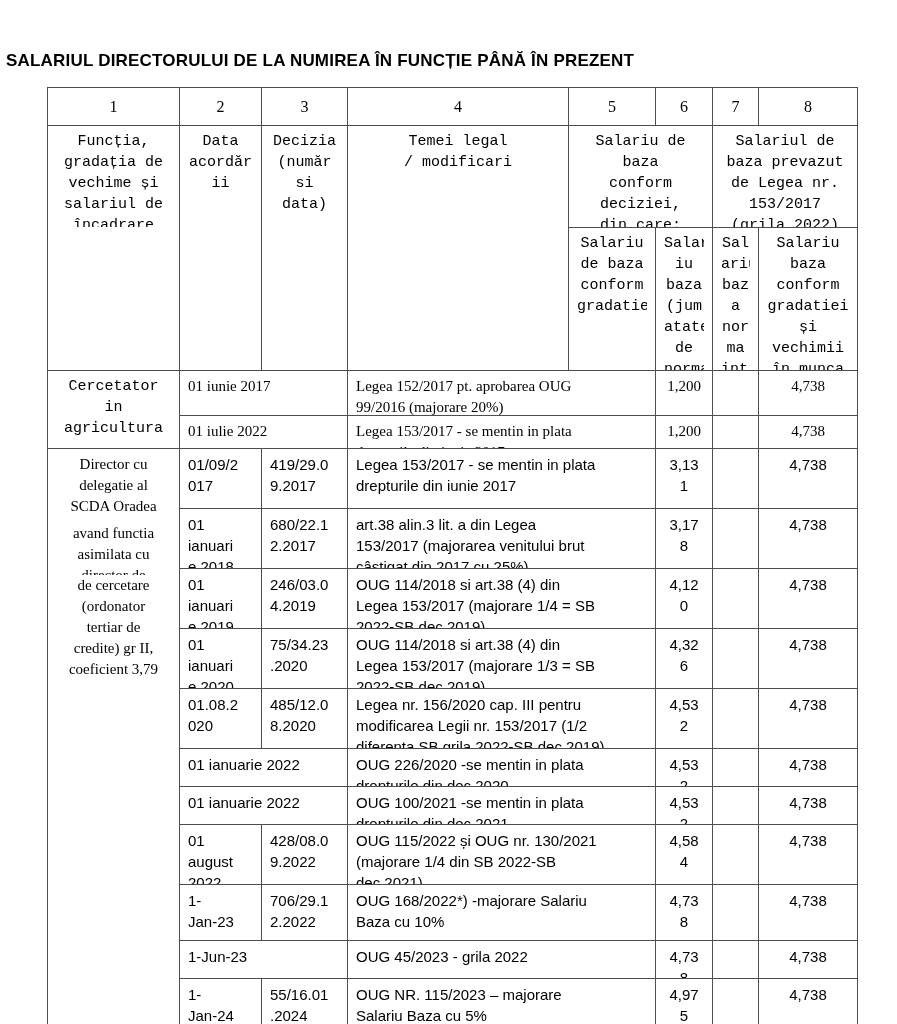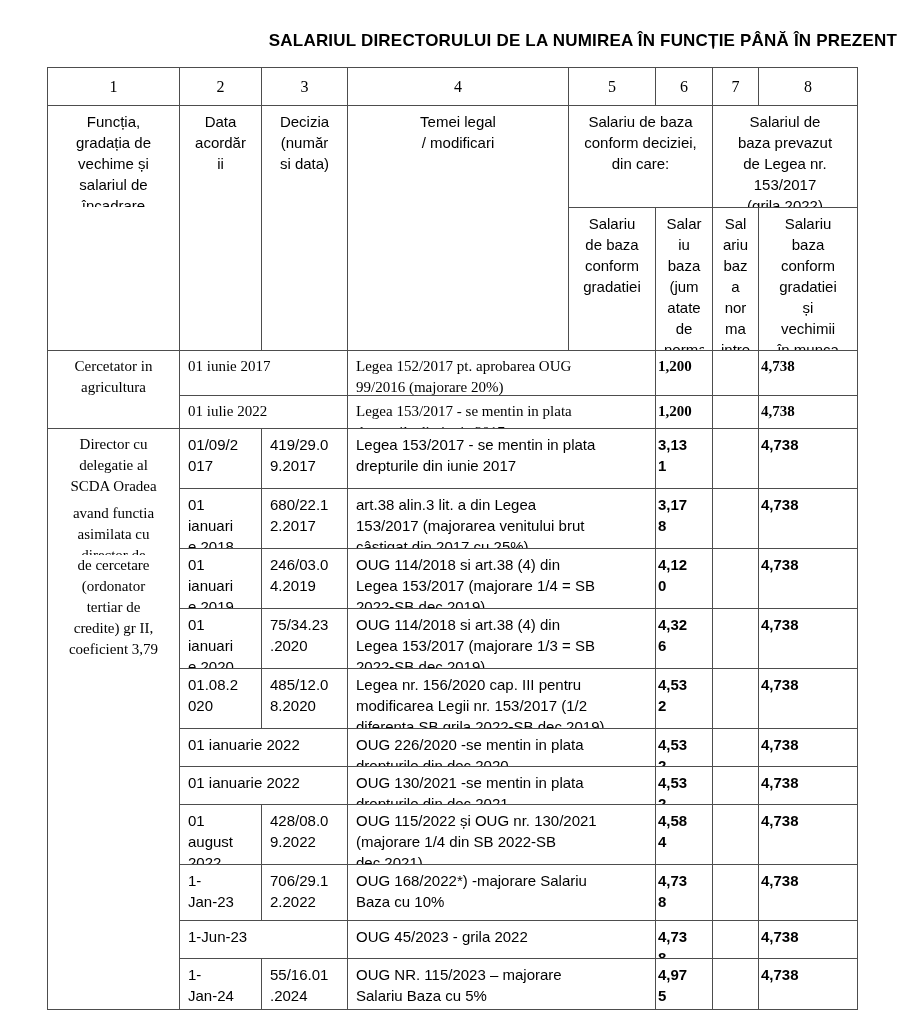--- a/index.html
+++ b/index.html
@@ -1,32 +1,32 @@
 <!DOCTYPE html>
 <html><head>
 <meta charset="utf-8">
 <style>
   html,body{margin:0;padding:0;background:#fff;}
   .page{position:relative;width:897px;height:1024px;background:#fff;overflow:hidden;
         font-family:"Liberation Sans",sans-serif;color:#000;}
   .title{font-family:"Liberation Sans",sans-serif;font-weight:bold;font-size:17px;
-         text-align:right;margin:0;padding-top:31px;letter-spacing:.2px;}
+         text-align:left;margin:6px;padding-top:45px;letter-spacing:.2px;}
   table.doc{border-collapse:collapse;table-layout:fixed;margin:16px 0 0 47px;width:810px;}
   table.doc td{border:1px solid #4d4d4d;vertical-align:top;padding:5px 8px 0 8px;
          font-size:15px;line-height:21px;overflow:hidden;}
   
   col.c1{width:132px}col.c2{width:82px}col.c3{width:86px}col.c4{width:221px}
   col.c5{width:87px}col.c6{width:57px}col.c7{width:46px}col.c8{width:99px}
   
   tr.numrow td{height:37px;padding:0;text-align:center;vertical-align:middle;
       font-family:"Liberation Serif",serif;font-size:16px;}
   
   .clip{overflow:hidden;white-space:pre-line;}
-  .ctr{text-align:center;}
-  .numcell{text-align:left;padding-left:2px !important;padding-right:2px !important;font-weight:bold;}
+  .ctr{text-align:center;font-family:Liberation Mono, monospace;}
+  .numcell{text-align:center;padding-left:2px !important;padding-right:2px !important;}
   .serif{font-family:"Liberation Serif",serif;font-size:15.5px;line-height:20px;}
   
   .h27{height:27px}.h32{height:32px}.h39{height:39px}.h45{height:45px}
   .h50{height:50px}.h54{height:54px}.h96{height:96px}.h137{height:137px}
   .p1{height:58px}.p2{height:52px;margin-top:11px}.p3{}
 </style>
 </head>
 <body>
 
 <div class="page">
@@ -310,21 +310,21 @@
       <td class="numcell"></td>
       <td class="numcell">
             <div class="clip h32">4,738</div>
           </td>
     </tr>
     <tr>
       <td colspan="2">
             <div class="clip h32">01 ianuarie 2022</div>
           </td>
       <td colspan="2">
-            <div class="clip h32">OUG 130/2021 -se mentin in plata
+            <div class="clip h32">OUG 100/2021 -se mentin in plata
 drepturile din dec 2021</div>
           </td>
       <td class="numcell">
             <div class="clip h32">4,53
 2</div>
           </td>
       <td class="numcell"></td>
       <td class="numcell">
             <div class="clip h32">4,738</div>
           </td>

